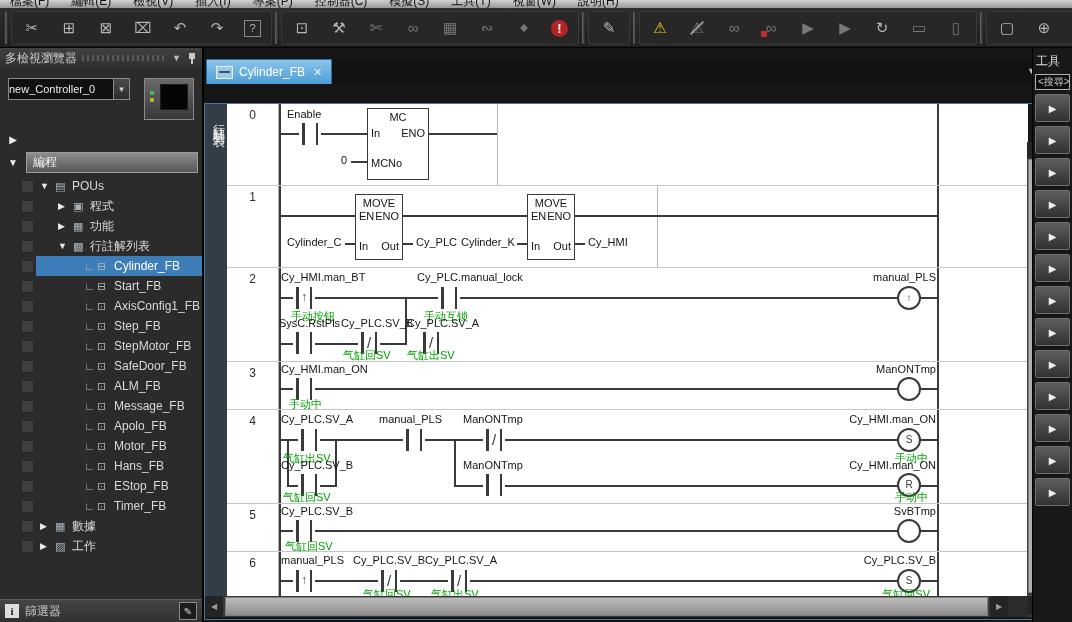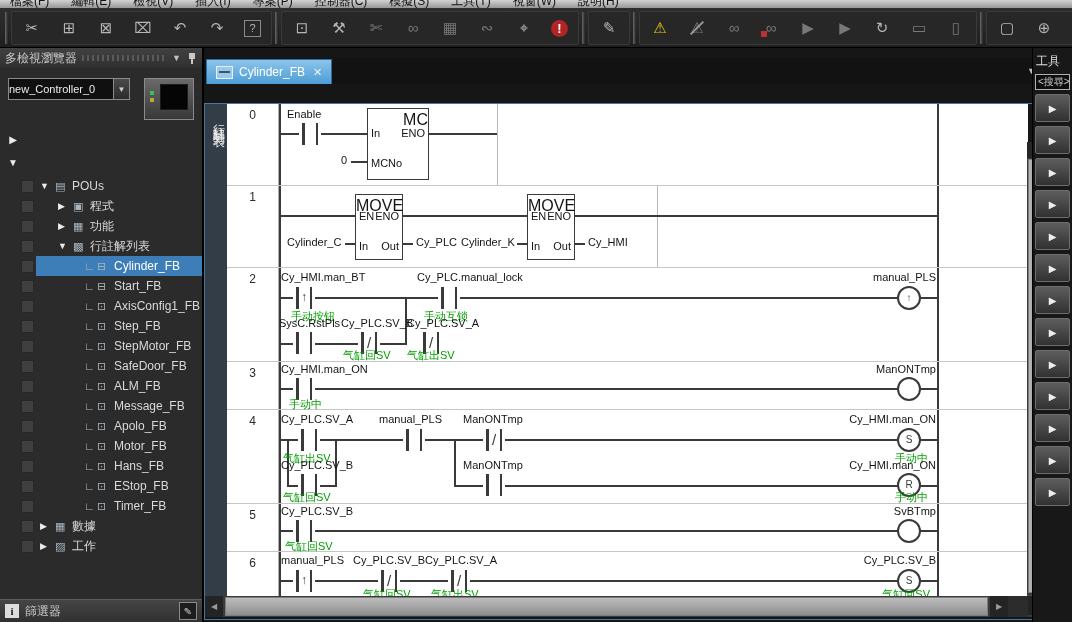--- a/index.html
+++ b/index.html
@@ -86,21 +86,21 @@
   .ct::before{content:"";position:absolute;left:3px;top:0;bottom:0;width:2.5px;background:#3a3a3a;}
   .ct::after{content:"";position:absolute;right:3px;top:0;bottom:0;width:2.5px;background:#3a3a3a;}
   .sym{position:absolute;left:0;right:0;top:0;bottom:0;text-align:center;line-height:21px;font-size:12px;color:#3a3a3a;}
   .sym.nc{font-size:15px;}
   .coil{position:absolute;width:24px;height:24px;border:2px solid #3a3a3a;border-radius:50%;background:#fff;
         box-sizing:border-box;text-align:center;line-height:19px;font-size:10px;color:#3a3a3a;}
   .lab{position:absolute;font-size:11px;color:#141414;white-space:nowrap;}
   .lab.r{text-align:right;}
   .cmt{position:absolute;font-size:11px;color:#00a000;white-space:nowrap;}
   .fb{position:absolute;border:1.5px solid #3a3a3a;background:#fff;box-sizing:border-box;}
-  .fbt{position:absolute;top:2px;left:0;right:0;text-align:right;font-size:16px;color:#141414;}
+  .fbt{position:absolute;top:2px;left:0;right:0;text-align:center;font-size:11px;color:#141414;}
   .fpin{position:absolute;font-size:11px;color:#141414;left:3px;}
   .fpin.pr{left:auto;right:3px;}
   
   .vbar{position:absolute;right:0;top:38px;width:16px;bottom:2px;background:#3a3a3a;}
   .vup{height:16px;background:#262626;color:#a8a8a8;font-size:8px;text-align:center;line-height:16px;}
   .vthumb{position:absolute;top:17px;left:1px;right:1px;bottom:24px;background:linear-gradient(90deg,#b6b6b6,#929292);border:1px solid #7d7d7d;}
   .vdown{position:absolute;bottom:2px;left:0;width:100%;height:19px;background:#242424;border-top:1px solid #4a4a4a;
          color:#9a9a9a;font-size:8px;text-align:center;line-height:19px;}
   .hbar{position:absolute;left:0;right:15px;bottom:2px;height:21px;background:#3a3a3a;display:flex;align-items:center;}
   .hleft,.hright{width:18px;height:21px;background:#242424;color:#9a9a9a;font-size:8px;text-align:center;line-height:21px;flex:none;}
@@ -189,20 +189,21 @@
   <div class="ctl-row">
     <div class="ctl-select">new_Controller_0</div>
     <div class="ctl-dd">▼</div>
     <div class="dev"></div>
   </div>
   <div class="sec">
     <span class="sec-arrow">▶</span>
   </div>
   <div class="sec">
     <span class="sec-arrow">▼</span>
+    <span class="sec-bar">編程</span>
   </div>
   <div class="tree">
     <div class="trow d0">
         <span class="marker"></span>
         <span class="tarrow">▼</span>
         <span class="tico">▤</span>
         <span class="tlabel">POUs</span>
       </div>
     <div class="trow d1">
         <span class="marker"></span>

